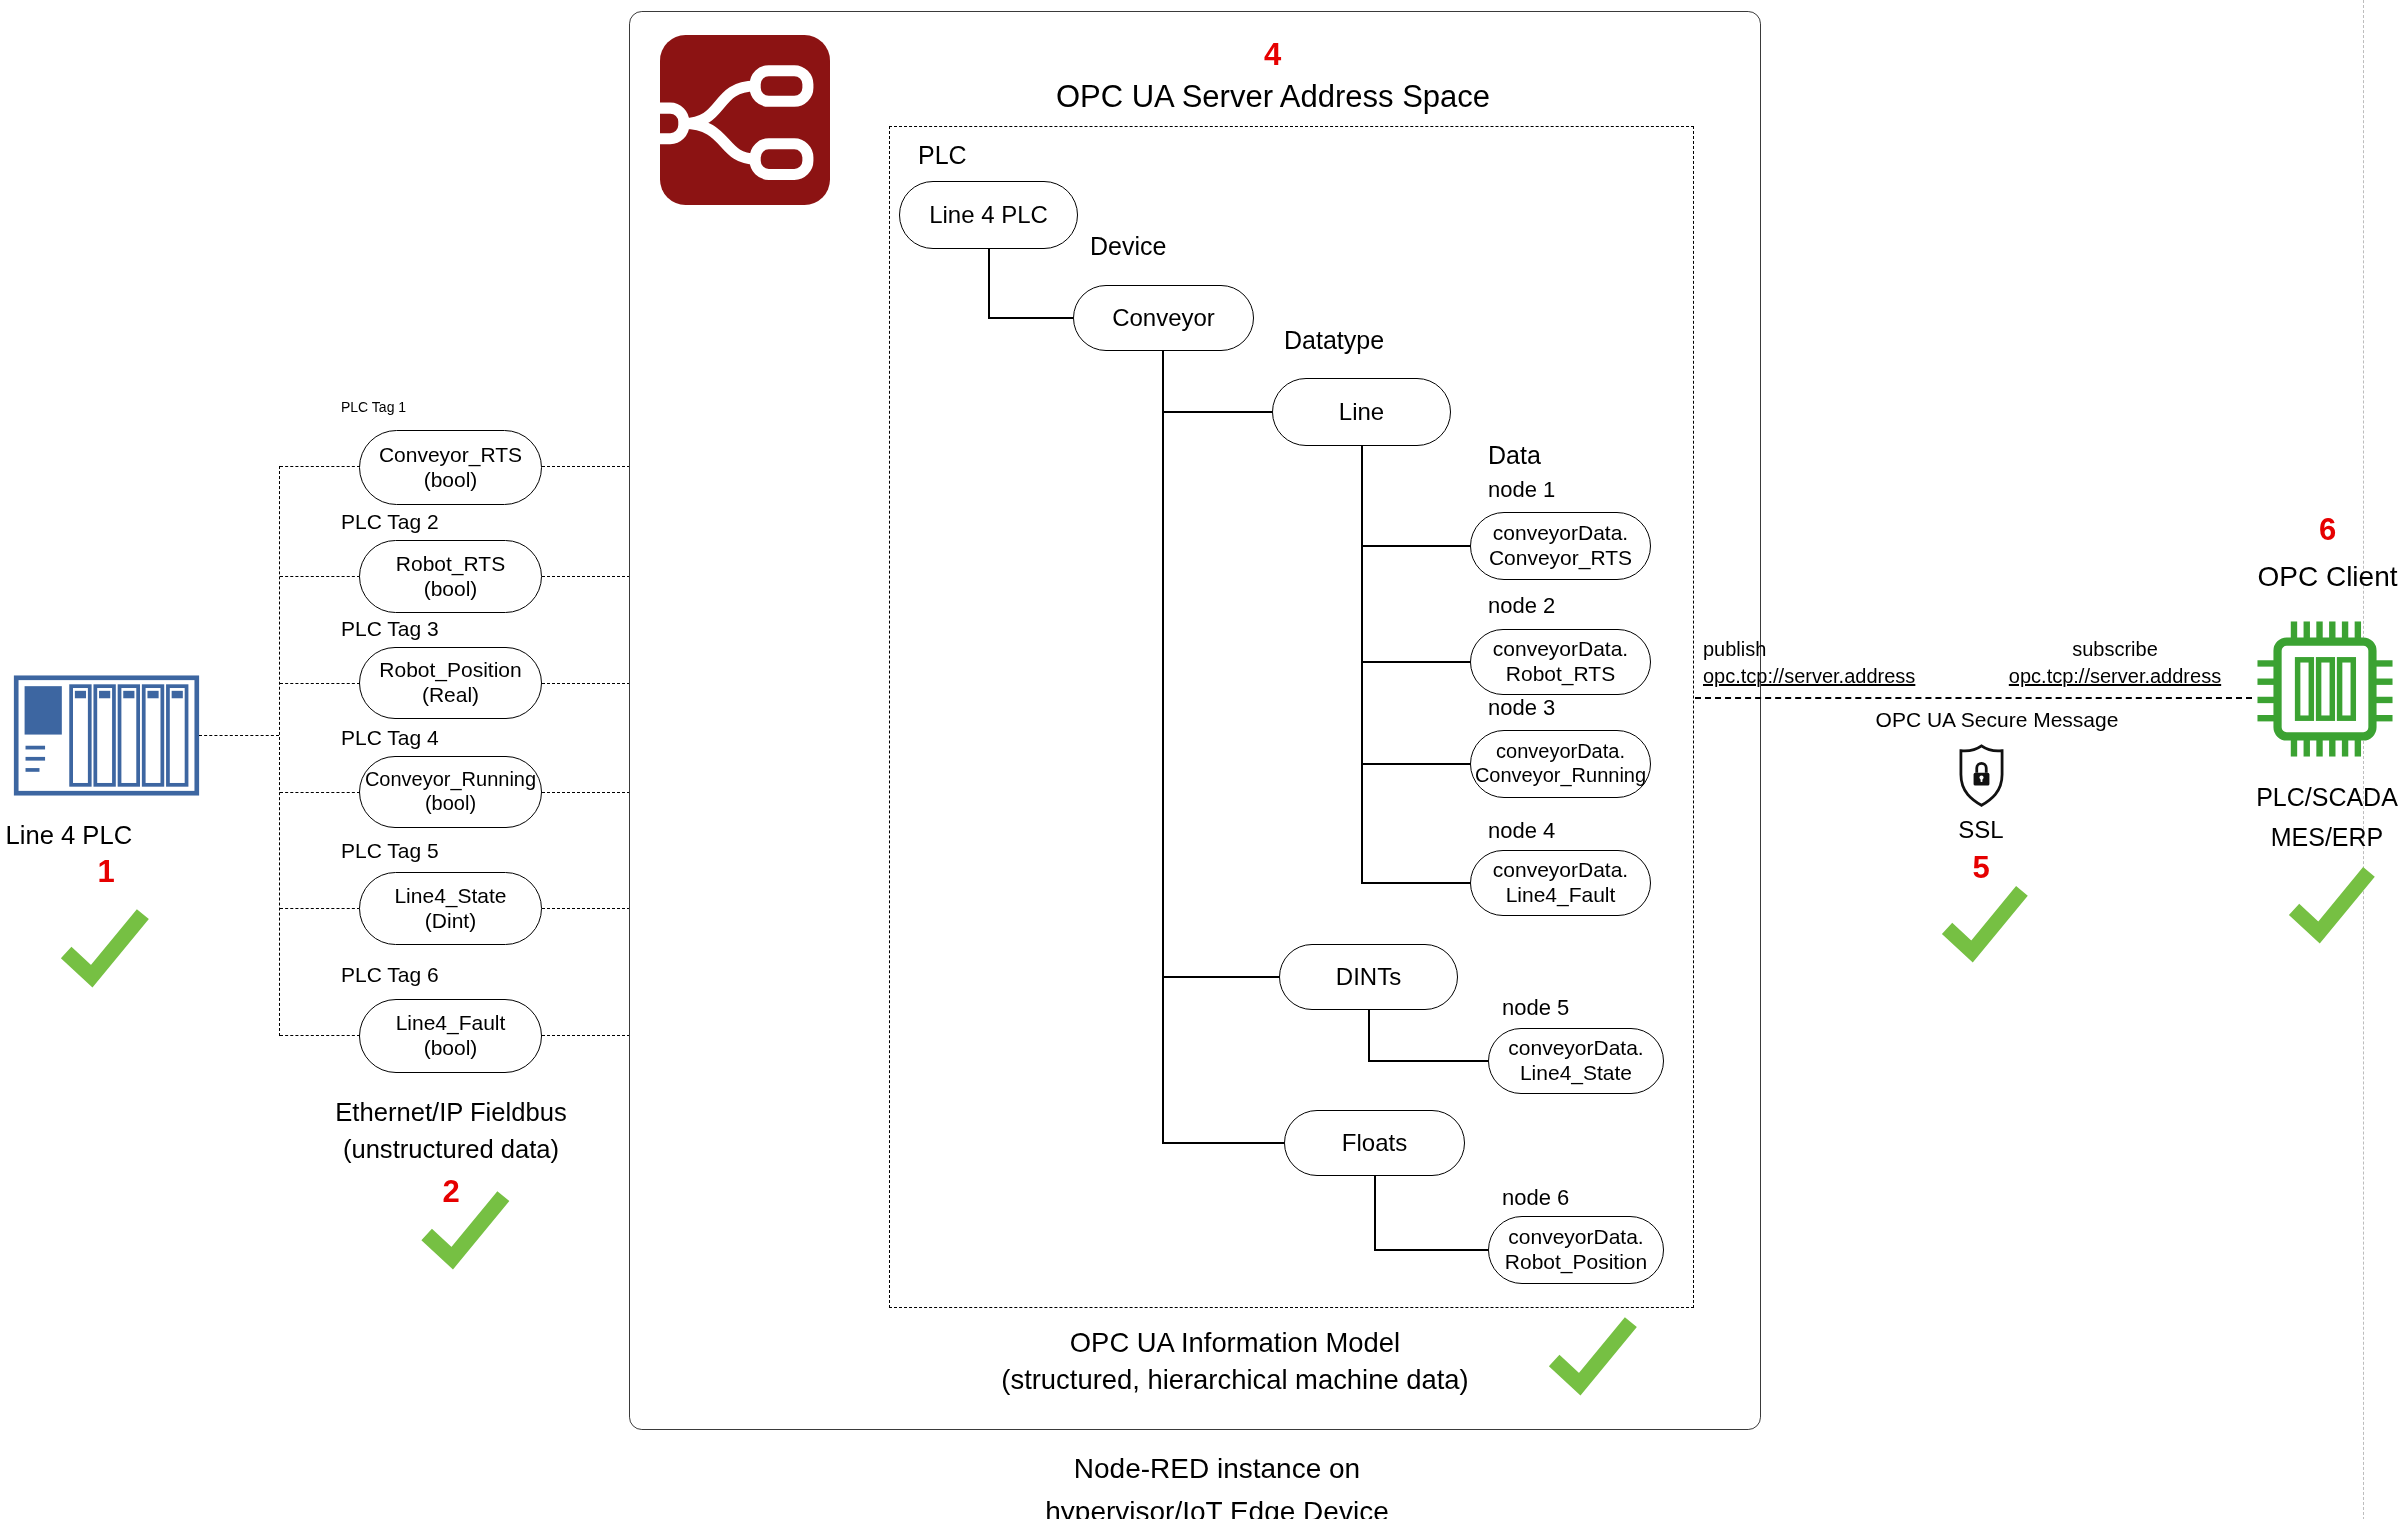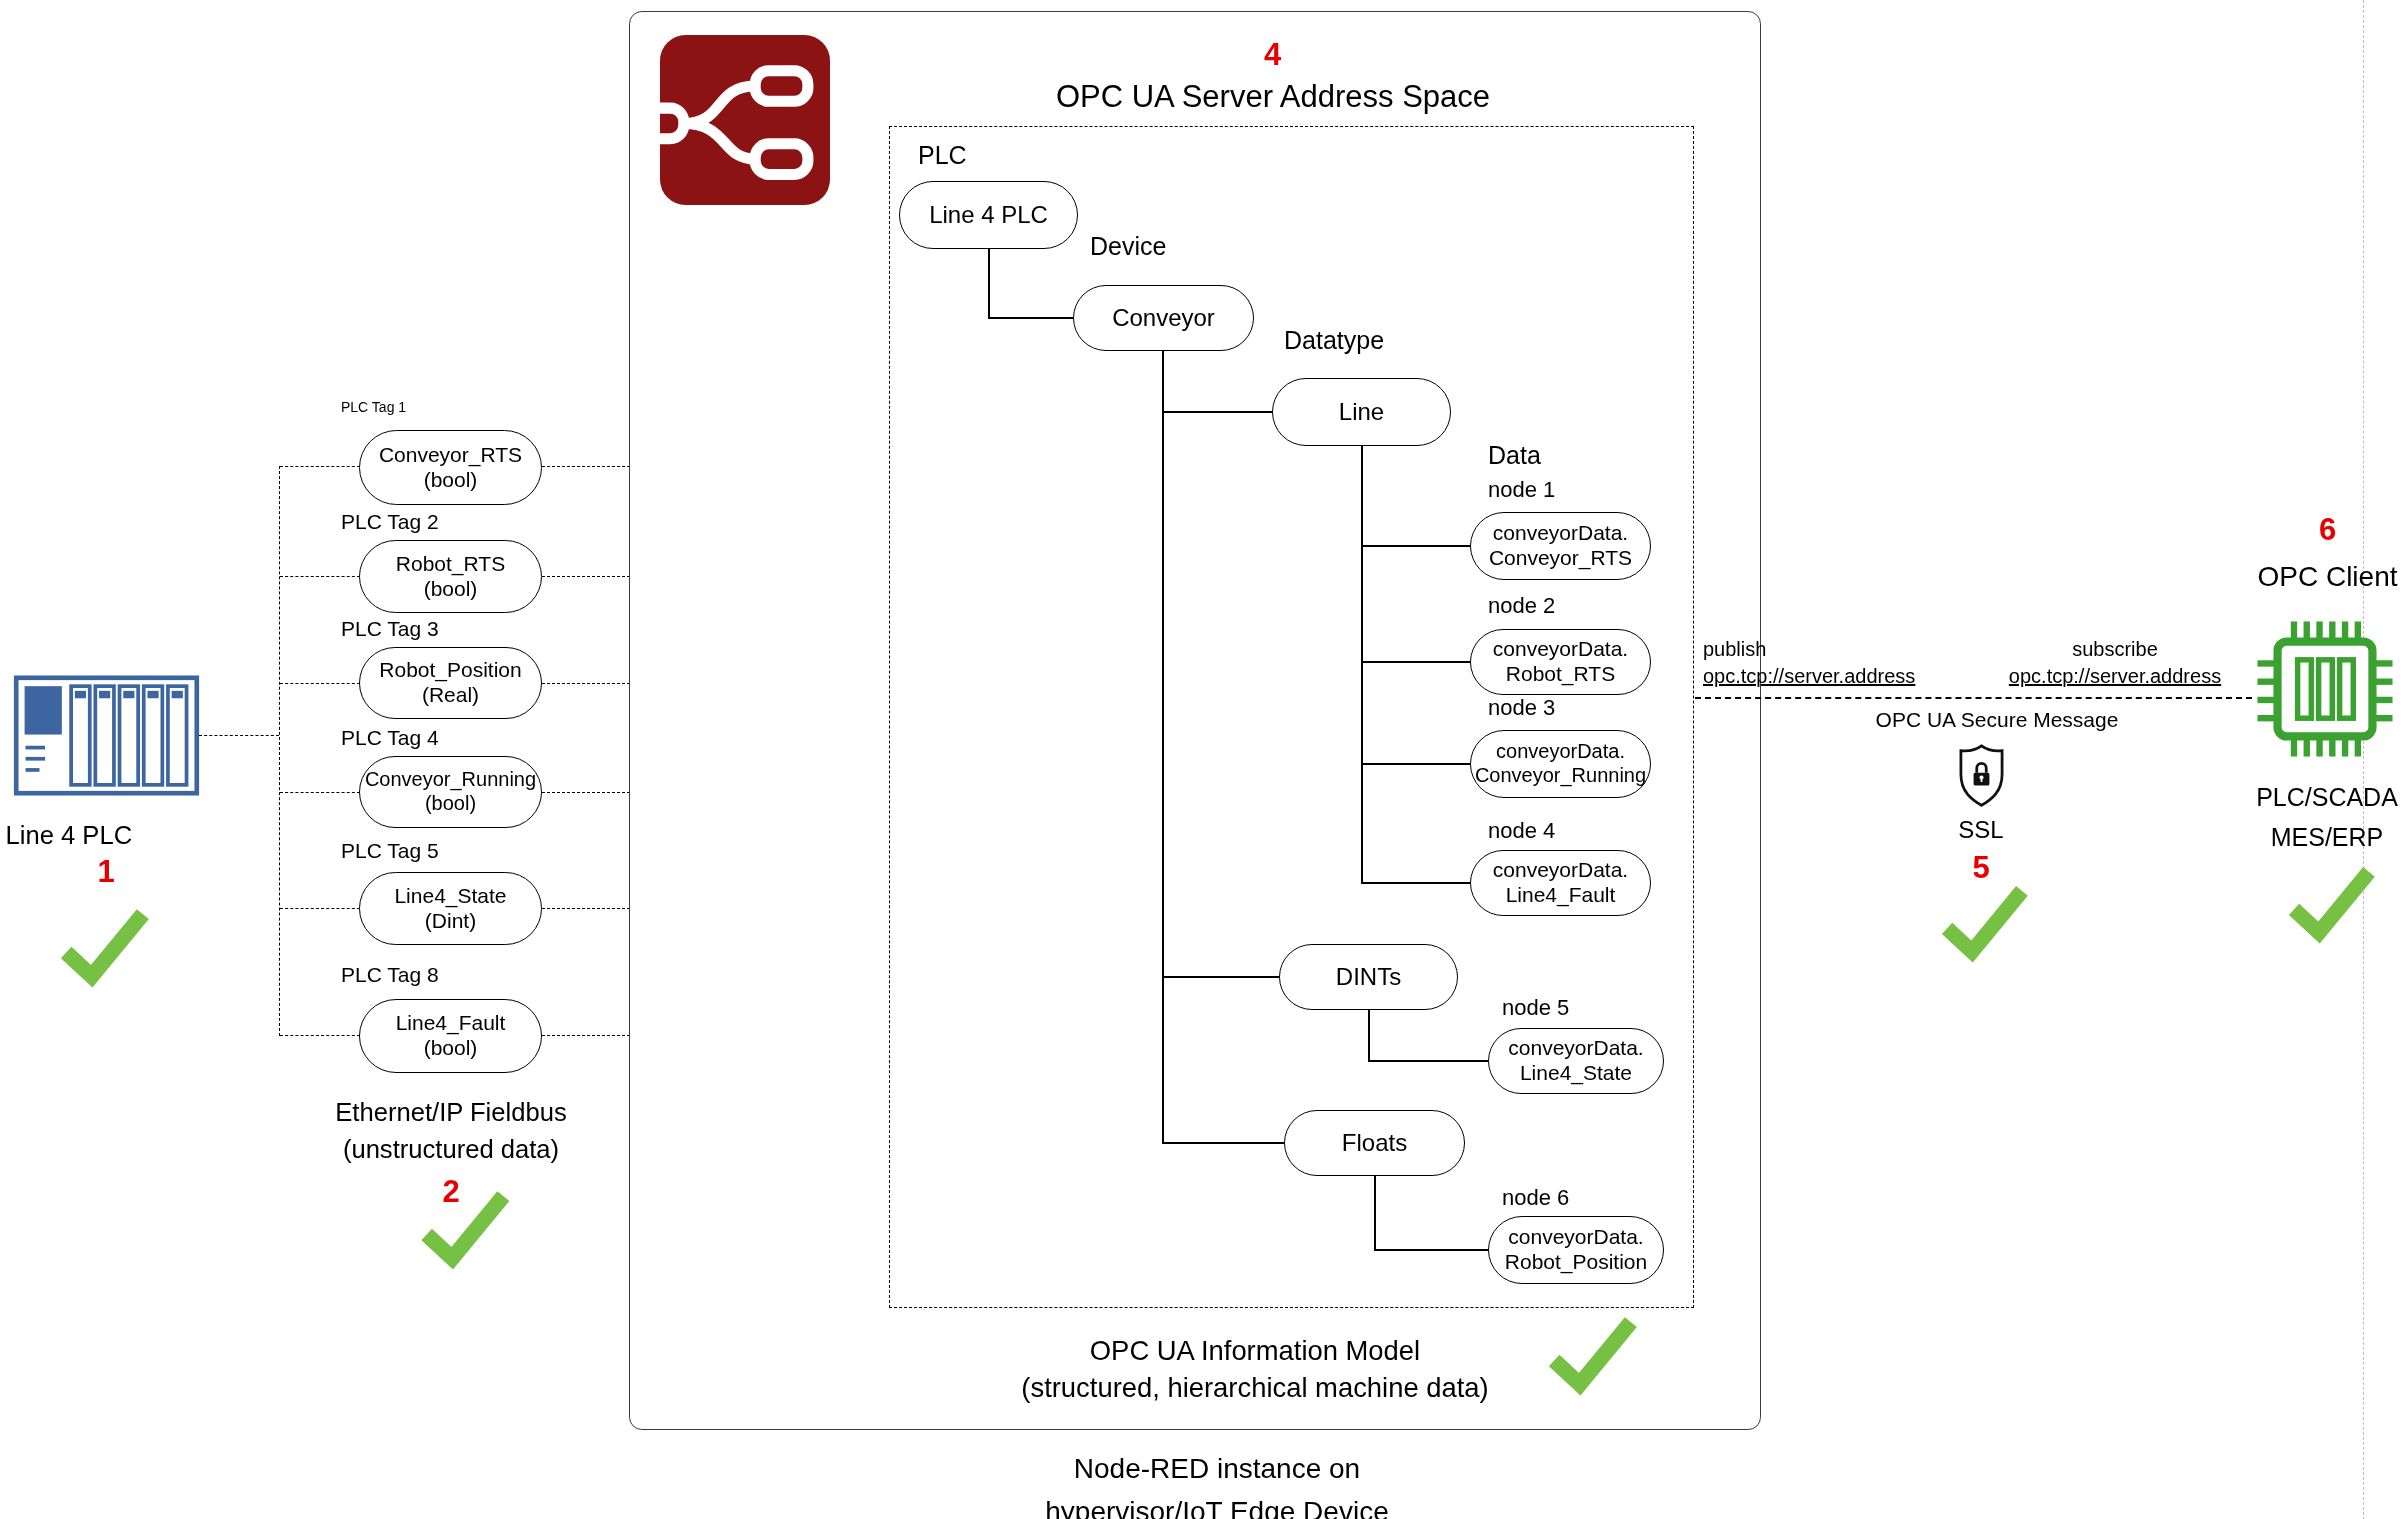--- a/index.html
+++ b/index.html
@@ -93,21 +93,21 @@
   <div class="abs lbl" style="left:341px;top:726px;width:219px;font-size:21px;">PLC Tag 4</div>
   <div class="abs stadium" style="left:359px;top:756px;width:183px;height:72px;font-size:20px;">
     <span>Conveyor_Running</span>
     <span>(bool)</span>
   </div>
   <div class="abs lbl" style="left:341px;top:839px;width:219px;font-size:21px;">PLC Tag 5</div>
   <div class="abs stadium" style="left:359px;top:872px;width:183px;height:73px;font-size:21px;">
     <span>Line4_State</span>
     <span>(Dint)</span>
   </div>
-  <div class="abs lbl" style="left:341px;top:963px;width:219px;font-size:21px;">PLC Tag 8</div>
+  <div class="abs lbl" style="left:341px;top:963px;width:219px;font-size:21px;">PLC Tag 6</div>
   <div class="abs stadium" style="left:359px;top:999px;width:183px;height:74px;font-size:21px;">
     <span>Line4_Fault</span>
     <span>(bool)</span>
   </div>
 
   <div class="abs cap twolines" style="left:314px;top:1094px;width:274px;font-size:25.6px;line-height:37px;">
     <span>Ethernet/IP Fieldbus</span>
     <span>(unstructured data)</span>
   </div>
   <div class="abs step" style="left:314px;top:1174px;width:274px;">2</div>
@@ -228,21 +228,21 @@
 
   <div class="abs stadium" style="left:1284px;top:1110px;width:181px;height:66px;font-size:24px;">
     <span>Floats</span>
   </div>
   <div class="abs lbl" style="left:1502px;top:1185px;width:146px;font-size:22px;">node 6</div>
   <div class="abs stadium" style="left:1488px;top:1216px;width:176px;height:68px;font-size:21px;">
     <span>conveyorData.</span>
     <span>Robot_Position</span>
   </div>
 
-  <div class="abs cap twolines" style="left:935px;top:1324px;width:640px;font-size:27.4px;line-height:37px;margin-top:8px;">
+  <div class="abs cap twolines" style="left:915px;top:1324px;width:640px;font-size:27.4px;line-height:37px;">
     <span>OPC UA Information Model</span>
     <span>(structured, hierarchical machine data)</span>
   </div>
   <svg class="abs" style="left:1545px;top:1313px;" width="95" height="84" viewBox="0 0 104 92">
     <polyline points="10,52 38,78 94,10" fill="none" stroke="#76c043" stroke-width="17"></polyline>
   </svg>
 
   <div class="abs cap twolines" style="left:897px;top:1447px;width:640px;font-size:28px;line-height:43px;">
     <span>Node-RED instance on</span>
     <span>hypervisor/IoT Edge Device</span>

